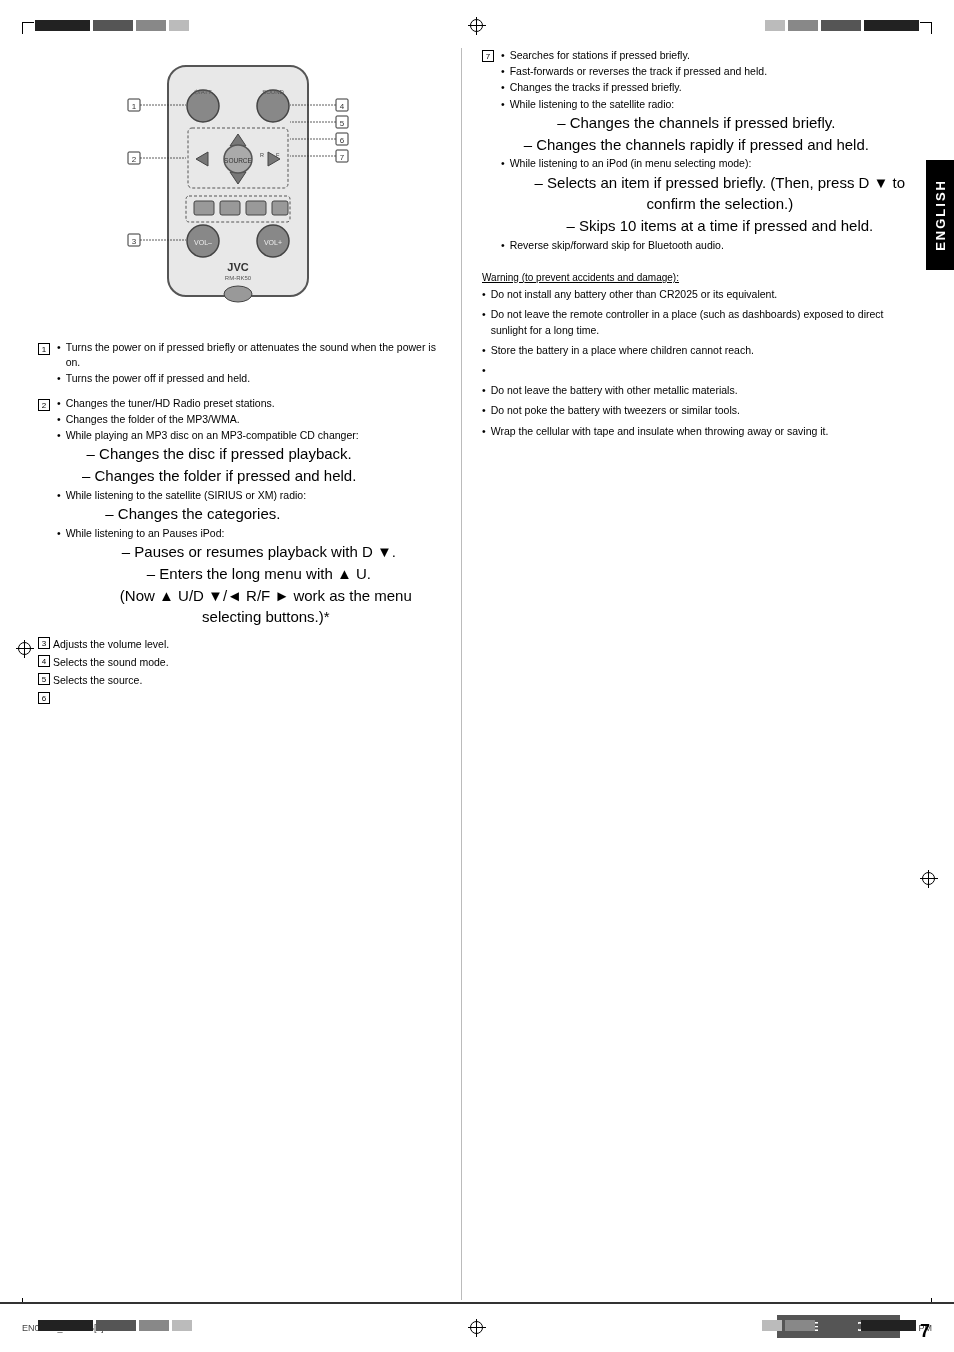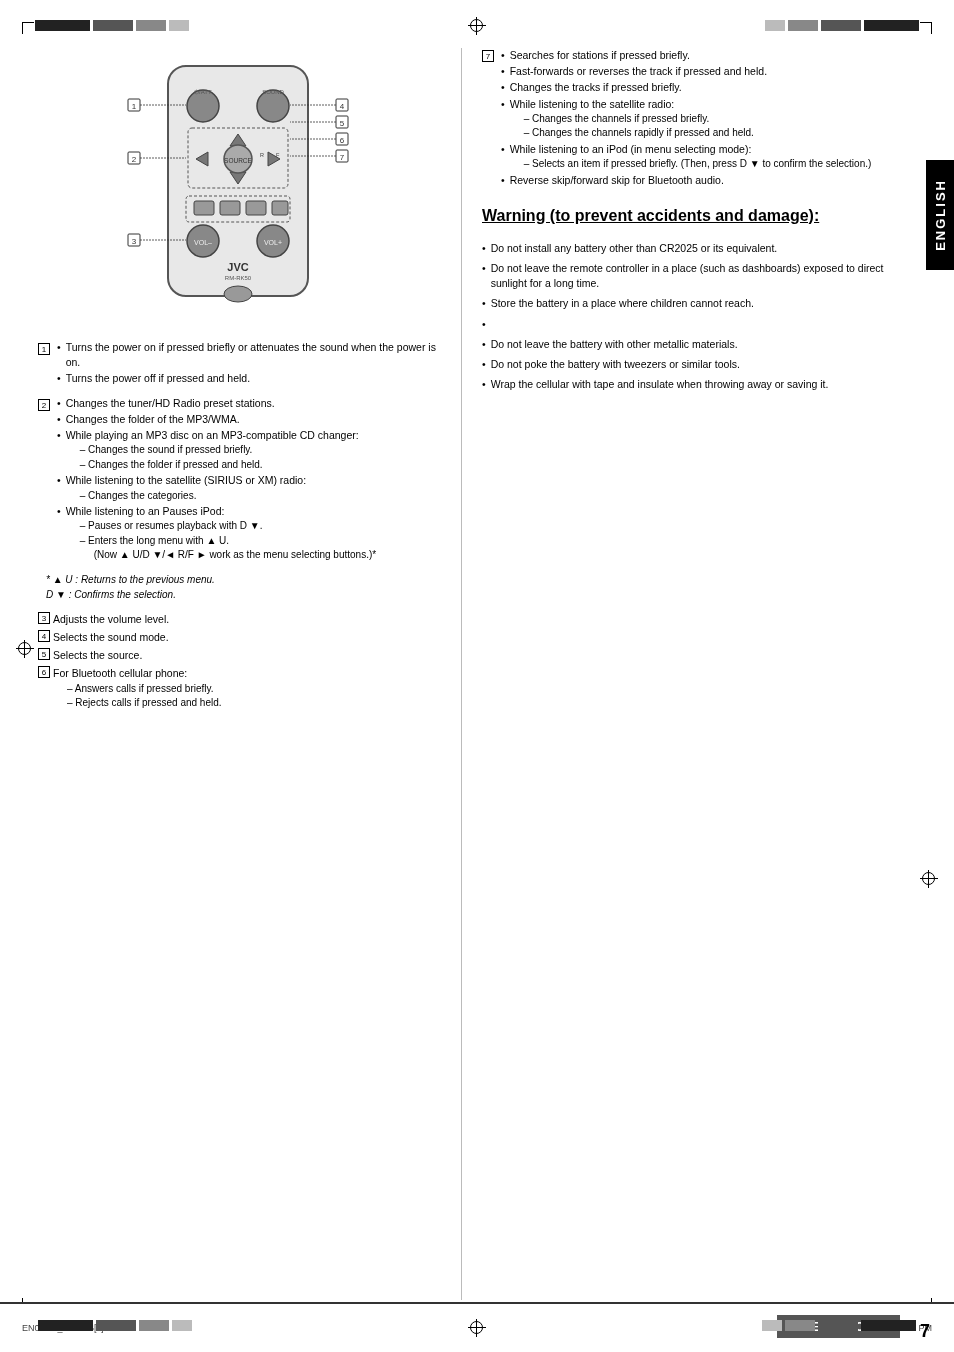--- a/index.html
+++ b/index.html
@@ -88,22 +88,23 @@
     }
 
     .bullet {
       margin-right: 5px;
       flex-shrink: 0;
       margin-top: 0px;
     }
 
     .dash-item {
       padding-left: 14px;
-      font-size: 10px;
+      font-size: 15px;
       line-height: 1.45;
+      text-align: center;
     }
 
     .footnote {
       font-style: italic;
       font-size: 10px;
       margin: 6px 0 10px 8px;
       line-height: 1.5;
     }
 
     
@@ -113,24 +114,24 @@
     .simple-item {
       display: flex;
       align-items: flex-start;
       margin-bottom: 3px;
       font-size: 10.5px;
       line-height: 1.45;
     }
 
     
     .warning-title {
-      font-weight: bold;
-      font-size: 16px;
+      font-weight: normal;
+      font-size: 10px;
       text-decoration: underline;
-      margin-bottom: 16px;
+      margin-bottom: 4px;
       margin-top: 10px;
     }
 
     .warning-list {
       list-style: none;
       padding: 0;
       margin: 0;
     }
 
     .warning-list li {
@@ -308,21 +309,21 @@
               <span>Changes the tuner/HD Radio preset stations.</span>
             </li>
             <li>
               <span class="bullet">•</span>
               <span>Changes the folder of the MP3/WMA.</span>
             </li>
             <li>
               <span class="bullet">•</span>
               <div>
                 <span>While playing an MP3 disc on an MP3-compatible CD changer:</span>
-                <div class="dash-item">– Changes the sound if pressed briefly.</div>
+                <div class="dash-item">– Changes the disc if pressed playback.</div>
                 <div class="dash-item">– Changes the folder if pressed and held.</div>
               </div>
             </li>
             <li>
               <span class="bullet">•</span>
               <div>
                 <span>While listening to the satellite (SIRIUS or XM) radio:</span>
                 <div class="dash-item">– Changes the categories.</div>
               </div>
             </li>
@@ -333,45 +334,36 @@
                 <div class="dash-item">– Pauses or resumes playback with D ▼.</div>
                 <div class="dash-item">– Enters the long menu with ▲ U.</div>
                 <div class="dash-item" style="padding-left:28px;">(Now ▲ U/D ▼/◄ R/F ► work as the menu selecting buttons.)*</div>
               </div>
             </li>
           </ul>
         </div>
       </div>
     </div>
 
-    <div class="footnote">
-      <div>* ▲ U  :  Returns to the previous menu.</div>
-      <div>  D ▼  :  Confirms the selection.</div>
-    </div>
 
     <div class="simple-items">
       <div class="simple-item">
         <span class="num-box">3</span>
         <span>Adjusts the volume level.</span>
       </div>
       <div class="simple-item">
         <span class="num-box">4</span>
         <span>Selects the sound mode.</span>
       </div>
       <div class="simple-item">
         <span class="num-box">5</span>
         <span>Selects the source.</span>
       </div>
       <div class="simple-item">
         <span class="num-box">6</span>
-        <div>
-          <span>For Bluetooth cellular phone:</span>
-          <div class="dash-item">– Answers calls if pressed briefly.</div>
-          <div class="dash-item">– Rejects calls if pressed and held.</div>
-        </div>
       </div>
     </div>
 
   </div>
 
   <div style="width:1px;background:#bbb;margin:0 8px;"></div>
 
   <div style="flex:1;padding-left:12px;">
 
     <div class="item7-section">
@@ -398,20 +390,21 @@
               <span>While listening to the satellite radio:</span>
               <div class="dash-item">– Changes the channels if pressed briefly.</div>
               <div class="dash-item">– Changes the channels rapidly if pressed and held.</div>
             </div>
           </li>
           <li>
             <span class="bullet">•</span>
             <div>
               <span>While listening to an iPod (in menu selecting mode):</span>
               <div class="dash-item">– Selects an item if pressed briefly. (Then, press D ▼ to confirm the selection.)</div>
+              <div class="dash-item">– Skips 10 items at a time if pressed and held.</div>
             </div>
           </li>
           <li>
             <span class="bullet">•</span>
             <span>Reverse skip/forward skip for Bluetooth audio.</span>
           </li>
         </ul>
       </div>
     </div>
 

